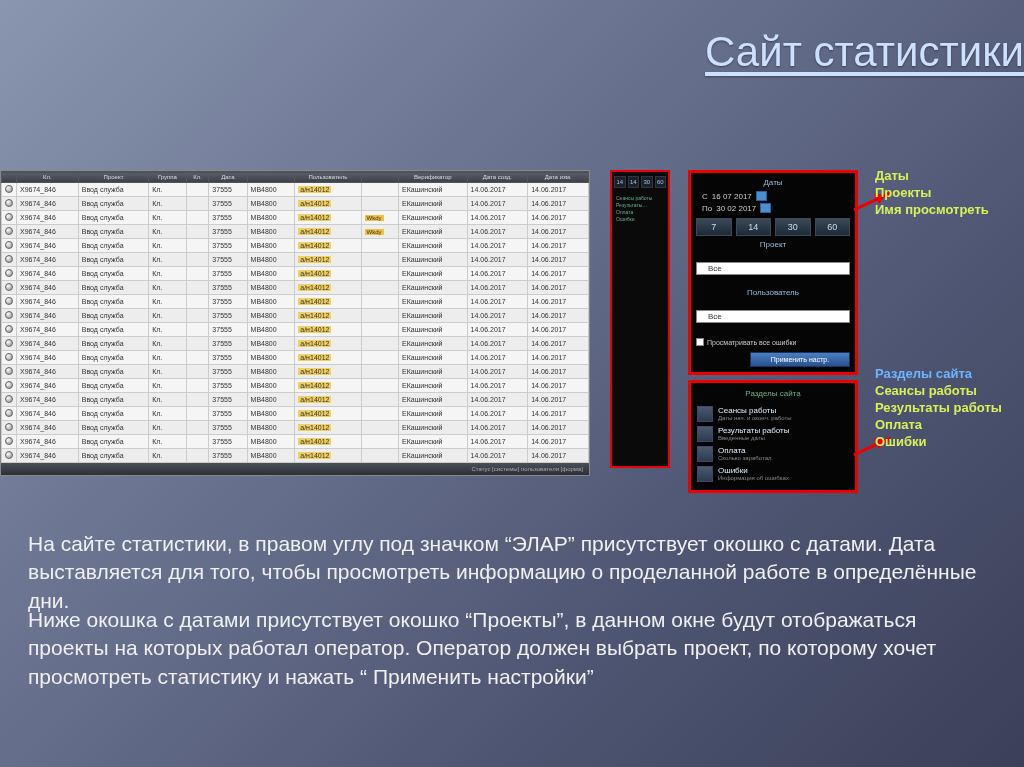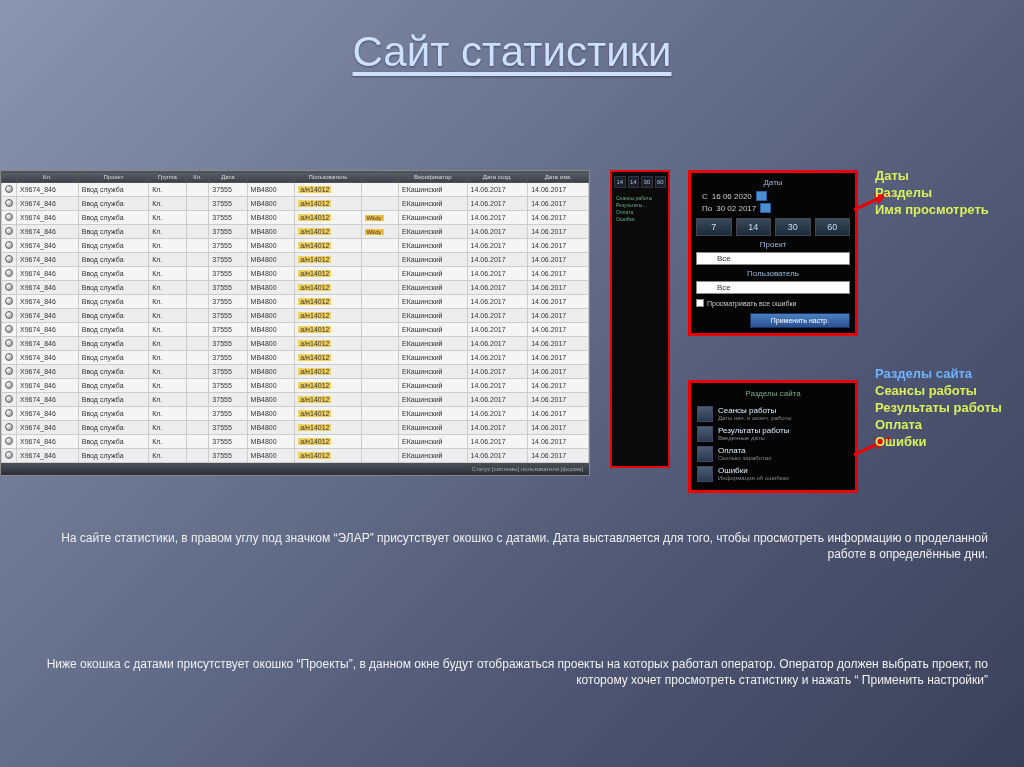--- a/index.html
+++ b/index.html
@@ -4,21 +4,21 @@
 <style>
   * { margin: 0; padding: 0; box-sizing: border-box; }
   body {
     width: 1024px; height: 767px;
     background: linear-gradient(135deg, #8a95b0 0%, #6b7591 35%, #4e5572 70%, #3a4058 100%);
     font-family: Arial, sans-serif;
     overflow: hidden;
     position: relative;
   }
   .title {
-    text-align: center;
+    text-align: right;
     color: #cde0ff;
     font-size: 42px;
     font-weight: 400;
     text-decoration: underline;
     text-underline-offset: 6px;
     padding-top: 28px;
     text-shadow: 0 1px 2px rgba(0,0,0,0.4);
   }
 
   .content {
@@ -107,21 +107,21 @@
   }
   .period-row { display:flex; gap:4px; margin:4px 0; }
   .period-box {
     flex:1; background:linear-gradient(#3a4a58,#1a2a38);
     border:1px solid #445; color:#cde; text-align:center;
     padding:3px 0; font-size:9px;
   }
   .sel-label { font-size:8px; color:#9bd; margin-top:4px; text-align:center; }
   .sel {
     width:100%; background:#fff; color:#333; border:1px solid #888;
-    font-size:8px; padding:1px 20px; margin:3px 0;
+    font-size:8px; padding:1px 11px; margin:13px 0;
   }
   .chk-row { font-size:7px; padding:2px 0; display:flex; align-items:center; gap:3px; }
   .chk { width:8px; height:8px; background:#fff; border:1px solid #888; display:inline-block; }
   .apply-btn {
     background:linear-gradient(#4a80c0,#2a5090);
     color:#fff; font-size:7px; padding:3px 6px; text-align:center;
     border:1px solid #1a3060; margin-top:4px; margin-left:auto; width:100px;
   }
 
   
@@ -164,27 +164,26 @@
     border:6px solid transparent; border-left:10px solid #e00;
   }
   .arrow1 { left:852px; top:30px; transform:rotate(-25deg); }
   .arrow2 { left:852px; top:275px; transform:rotate(-25deg); }
 
   
   .para {
     position:absolute;
     left:28px;
     color:#f0f0f0;
-    font-size:12px;
+    font-size:21px;
     line-height:1.35;
     width:960px;
-    text-align:right;
   }
   .p1 { top:530px; }
-  .p2 { top:656px; }
+  .p2 { top:606px; }
 </style>
 </head>
 <body>
 
 <div class="title">Сайт статистики</div>
 
 <div class="content">
 
   <div class="table-shot">
     <table class="tbl">
@@ -502,21 +501,21 @@
       <div>Результаты…</div>
       <div>Оплата</div>
       <div>Ошибки</div>
     </div>
   </div>
 
   <div class="right-panel">
     <div class="panel-heading">Даты</div>
     <div class="date-line">
       <span>С</span>
-      <span>16 06 2020</span>
+      <span>16 07 2017</span>
       <span class="cal-icon"></span>
     </div>
     <div class="date-line">
       <span>По</span>
       <span>30 02 2017</span>
       <span class="cal-icon"></span>
     </div>
     <div class="period-row" id="period-row">
         <div class="period-box">7</div>
         <div class="period-box">14</div>
@@ -564,21 +563,21 @@
             <div class="main">Ошибки</div>
             <div class="sub">Информация об ошибках</div>
           </div>
         </div>
       </div>
   </div>
 
   <div class="arrow-red arrow1"></div>
   <div class="annot" style="top:-2px;">
     <div class="yel">Даты</div>
-    <div class="yel">Разделы</div>
+    <div class="yel">Проекты</div>
     <div class="yel">Имя просмотреть</div>
   </div>
 
   <div class="arrow-red arrow2"></div>
   <div class="annot" style="top:196px;">
     <div class="blue-l">Разделы сайта</div>
     <div class="yel">Сеансы работы</div>
     <div class="yel">Результаты работы</div>
     <div class="yel">Оплата</div>
     <div class="yel">Ошибки</div>

